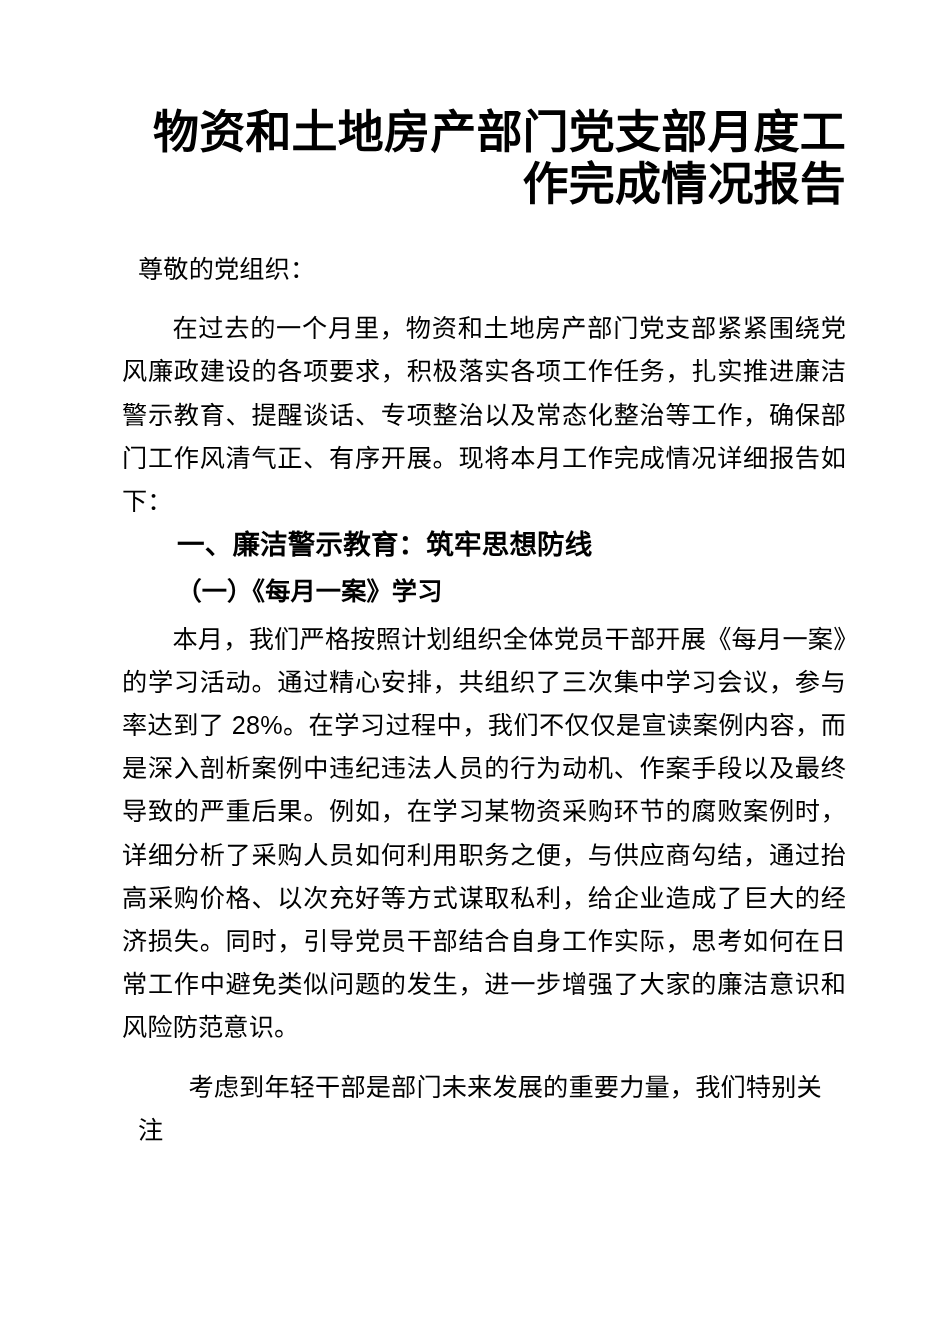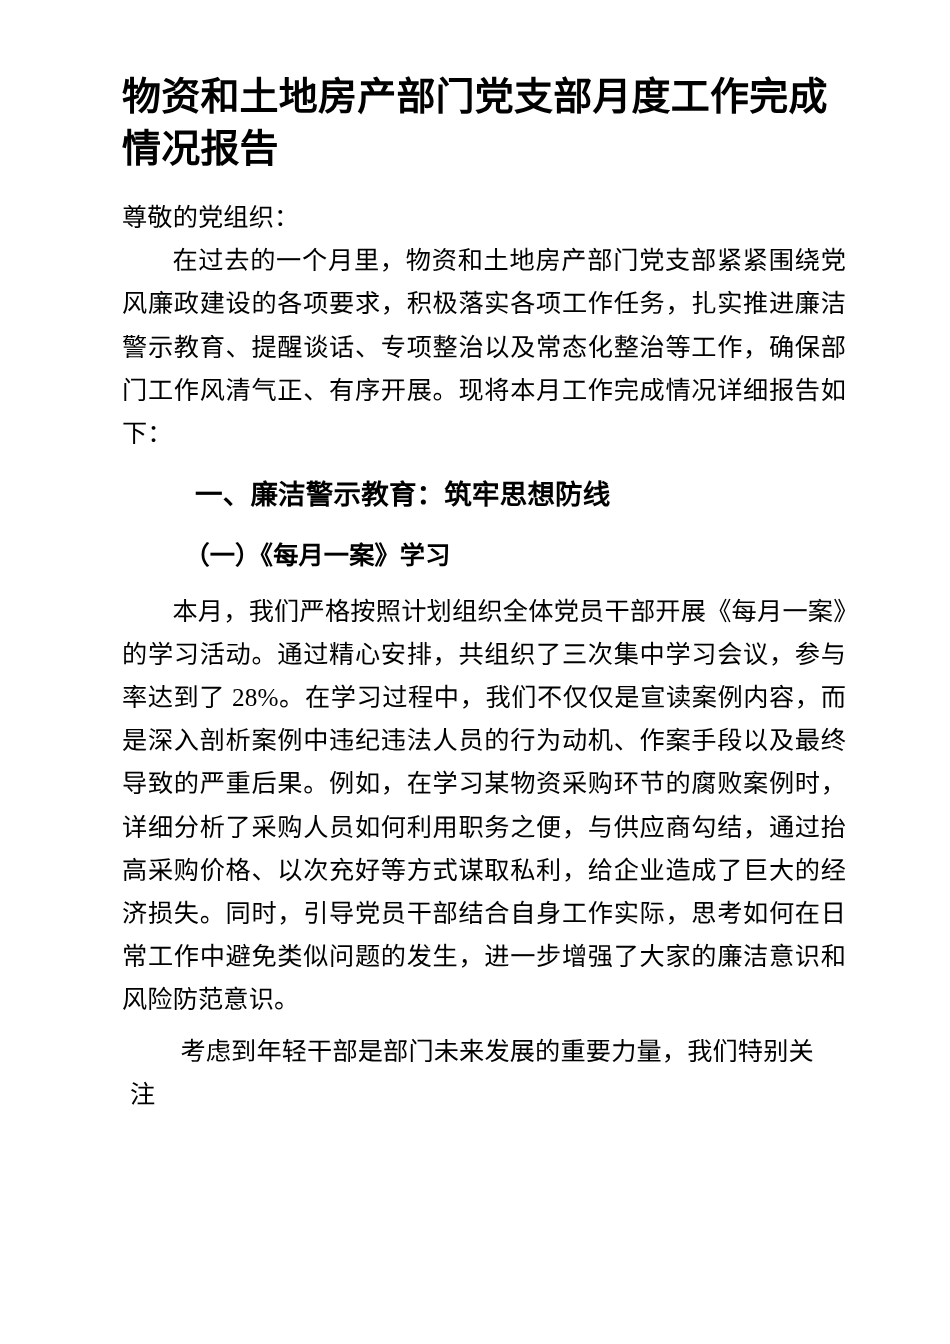--- a/index.html
+++ b/index.html
@@ -27,75 +27,75 @@
   #content {
     position: absolute;
     left: 122px;
     top: 0;
     width: 724px;
   }
 
   
   .doc-title {
     margin: 0;
-    padding-top: 70px;
-    text-align: left;
+    padding-top: 106px;
+    text-align: right;
     font-family: "DejaVu Serif", "Liberation Serif", serif;
     font-weight: bold;
-    font-size: 39px;
+    font-size: 46px;
     line-height: 52px;
     letter-spacing: 0.2px;
     color: #000;
     text-rendering: optimizeLegibility;
   }
 
   .salutation {
     font-family: "DejaVu Serif", "Liberation Serif", serif;
     font-size: 25.2px;
     line-height: 43.2px;
-    margin: 0;
+    margin: 16px;
     padding-top: 22px;
     letter-spacing: 0.15px;
   }
 
   .para {
     margin: 0;
     text-indent: 2em;
-    font-family: Liberation Serif, serif;
+    font-family: Liberation Sans, sans-serif;
     font-size: 25.2px;
     line-height: 43.2px;
     letter-spacing: 0.15px;
     text-align: justify;
     text-justify: inter-character;
   }
 
   
   .section-heading {
-    margin: 18px;
+    margin: 0;
     text-indent: 2em;
     font-family: "DejaVu Sans", "Liberation Sans", sans-serif;
     font-weight: bold;
     font-size: 27.5px;
     line-height: 43.2px;
     letter-spacing: 0.2px;
   }
 
   
   .sub-heading {
-    margin: 12px;
+    margin: 4px;
     text-indent: 2em;
     font-family: "DejaVu Serif", "Liberation Serif", serif;
     font-size: 25.2px;
     line-height: 43.2px;
     letter-spacing: 0.15px;
   }
 
   
   .para-tail {
-    margin: 8px;
+    margin: 16px;
     text-indent: 2em;
     font-family: "DejaVu Serif", "Liberation Serif", serif;
     font-size: 25.2px;
     line-height: 43.2px;
     letter-spacing: 0.15px;
     text-align: left;
   }
 </style>
 </head>
 <body>

